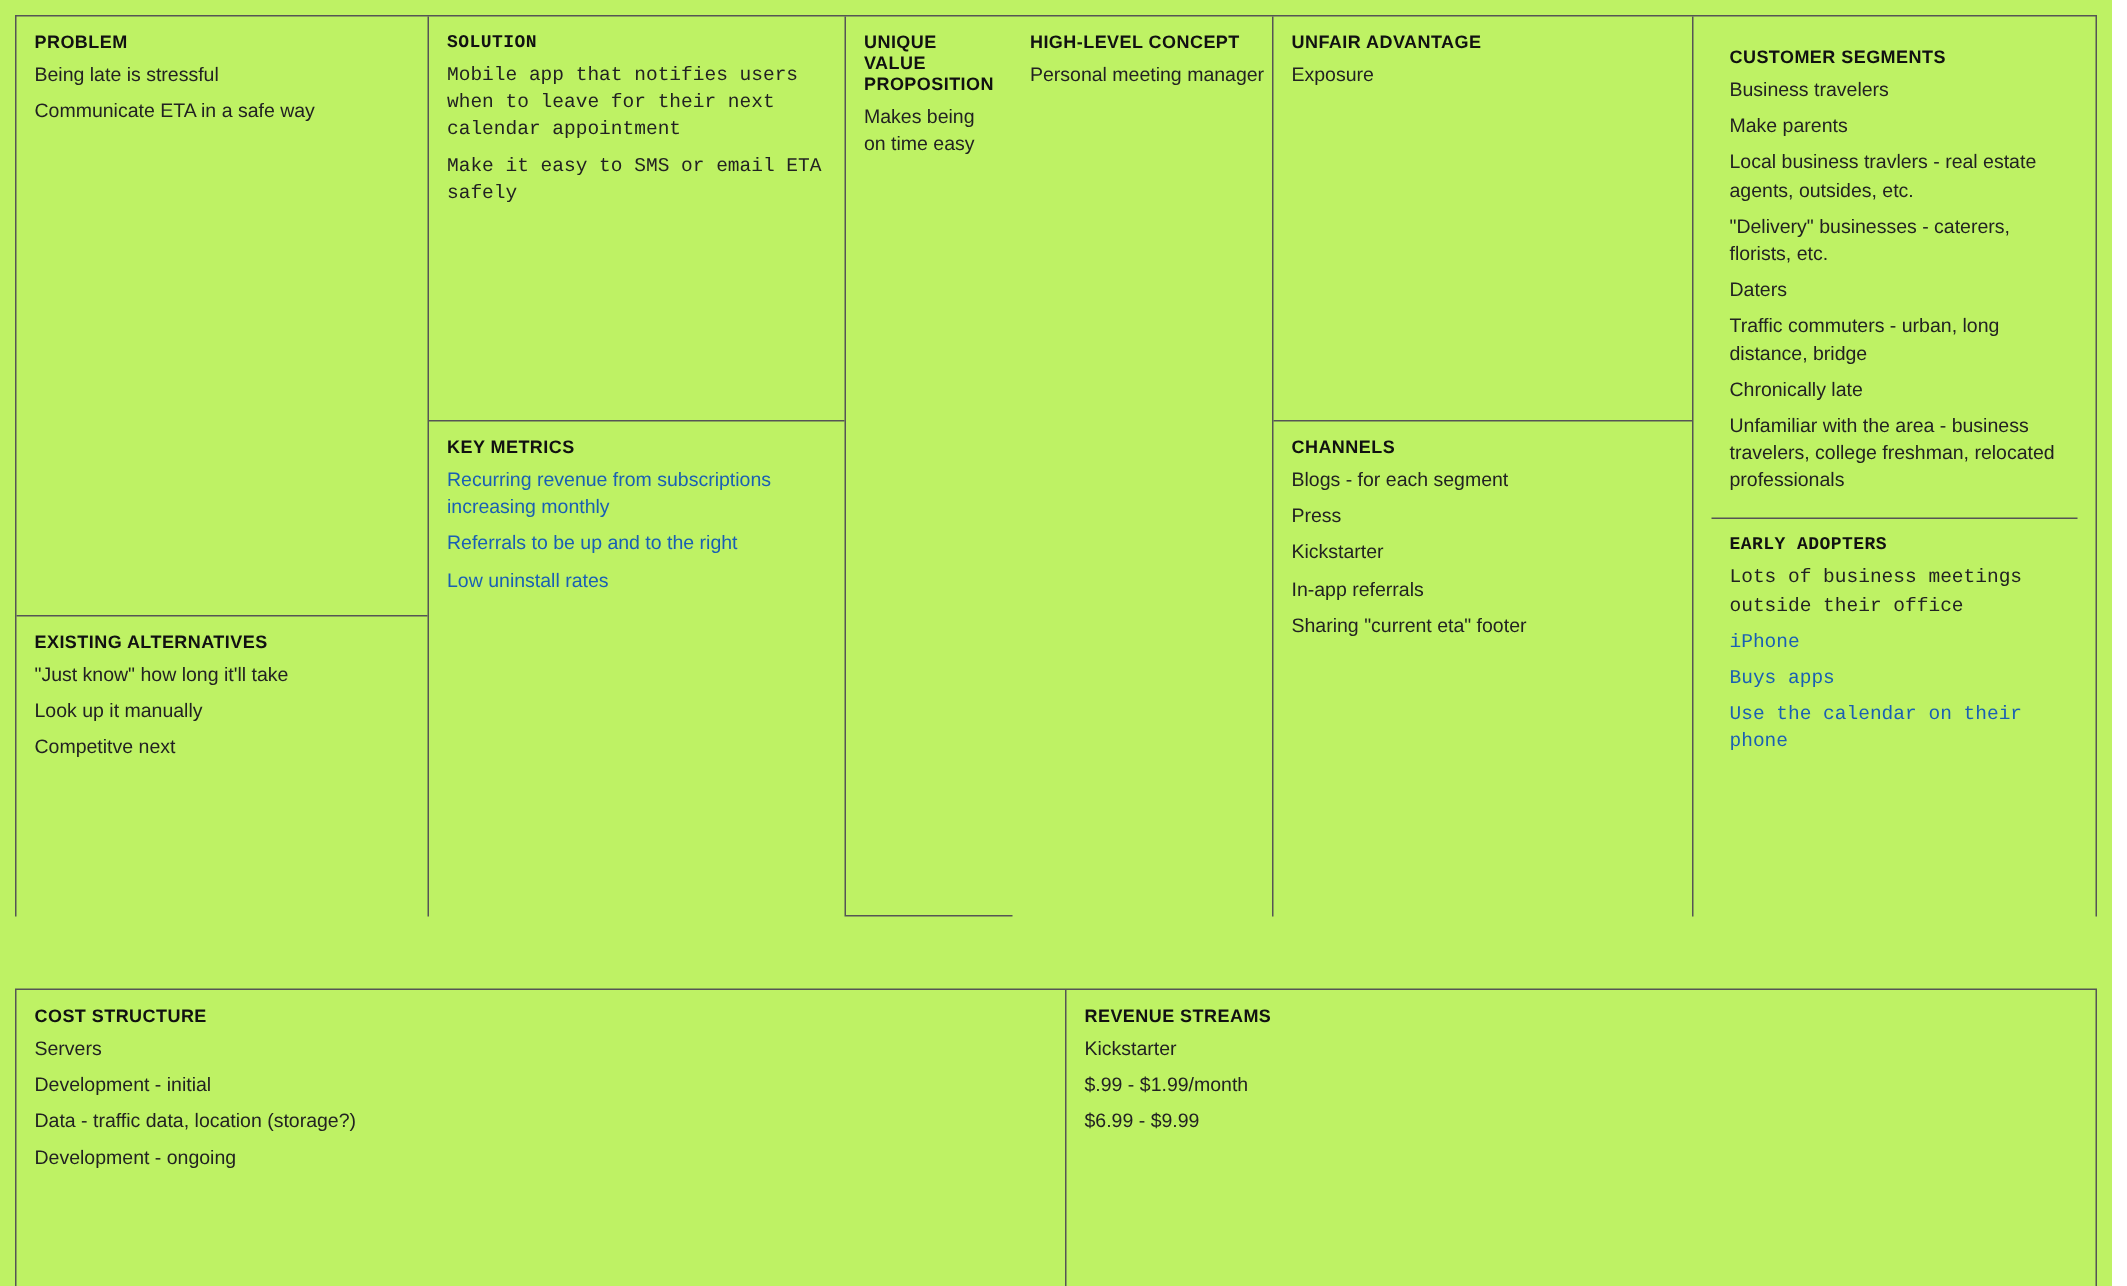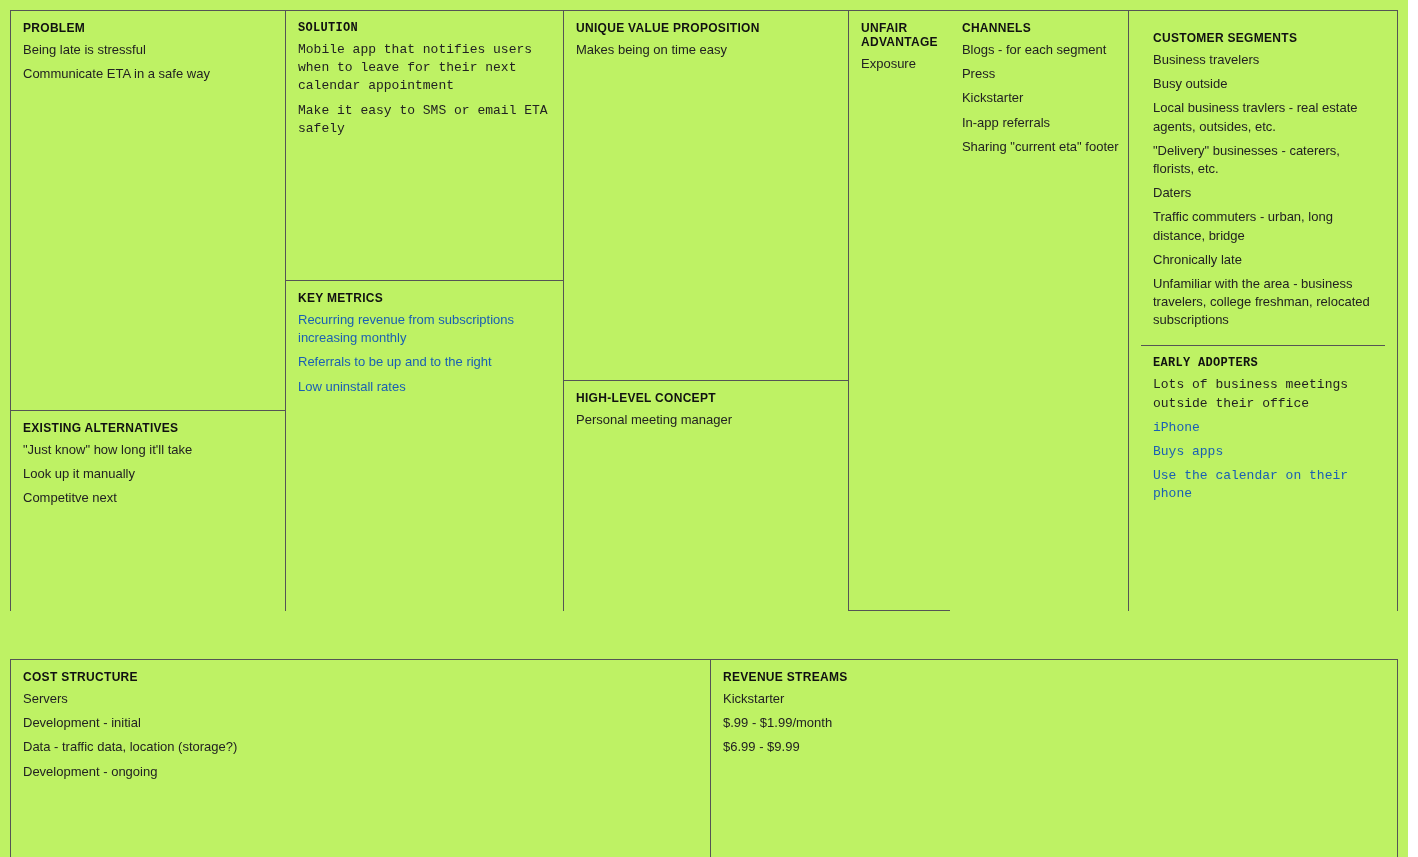--- a/index.html
+++ b/index.html
@@ -71,38 +71,37 @@
       font-family: Liberation Mono, monospace;
     }
     .col-solution-bottom {
       flex: 0 0 auto;
       padding: 10px 12px;
       min-height: 330px;
     }
     .col-uvp {
       width: 285px;
       display: flex;
-      flex-direction: column;
       border-right: 1.5px solid #555;
     }
     .col-uvp-top {
       flex: 1;
       padding: 10px 12px;
       min-height: 370px;
       border-bottom: 1.5px solid #555;
     }
     .col-uvp-bottom {
       flex: 0 0 auto;
       padding: 10px 12px;
       min-height: 230px;
     }
     .col-channels {
       width: 280px;
       display: flex;
-      flex-direction: row;
+      flex-direction: column;
       border-right: 1.5px solid #555;
     }
     .col-channels-top {
       flex: 1;
       padding: 10px 12px;
       border-bottom: 1.5px solid #555;
       min-height: 270px;
     }
     .col-channels-bottom {
       flex: 0 0 auto;
@@ -201,27 +200,27 @@
           <p>Sharing "current eta" footer</p>
         </div>
       </div>
     </div>
 
     <div class="col-segments">
       <div style="padding:10px 12px; border-bottom: 1.5px solid #555;">
         <div class="cell-header">CUSTOMER SEGMENTS</div>
         <div class="cell-content">
           <p>Business travelers</p>
-          <p>Busy outside</p>
+          <p>Make parents</p>
           <p>Local business travlers - real estate agents, outsides, etc.</p>
           <p>"Delivery" businesses - caterers, florists, etc.</p>
           <p>Daters</p>
           <p>Traffic commuters - urban, long distance, bridge</p>
           <p>Chronically late</p>
-          <p>Unfamiliar with the area - business travelers, college freshman, relocated subscriptions</p>
+          <p>Unfamiliar with the area - business travelers, college freshman, relocated professionals</p>
         </div>
       </div>
       <div style="padding:10px 12px;font-family:Liberation Mono, monospace;">
         <div class="cell-header">EARLY ADOPTERS</div>
         <div class="cell-content">
           <p>Lots of business meetings outside their office</p>
           <p class="blue">iPhone</p>
           <p class="blue">Buys apps</p>
           <p class="blue">Use the calendar on their phone</p>
         </div>

